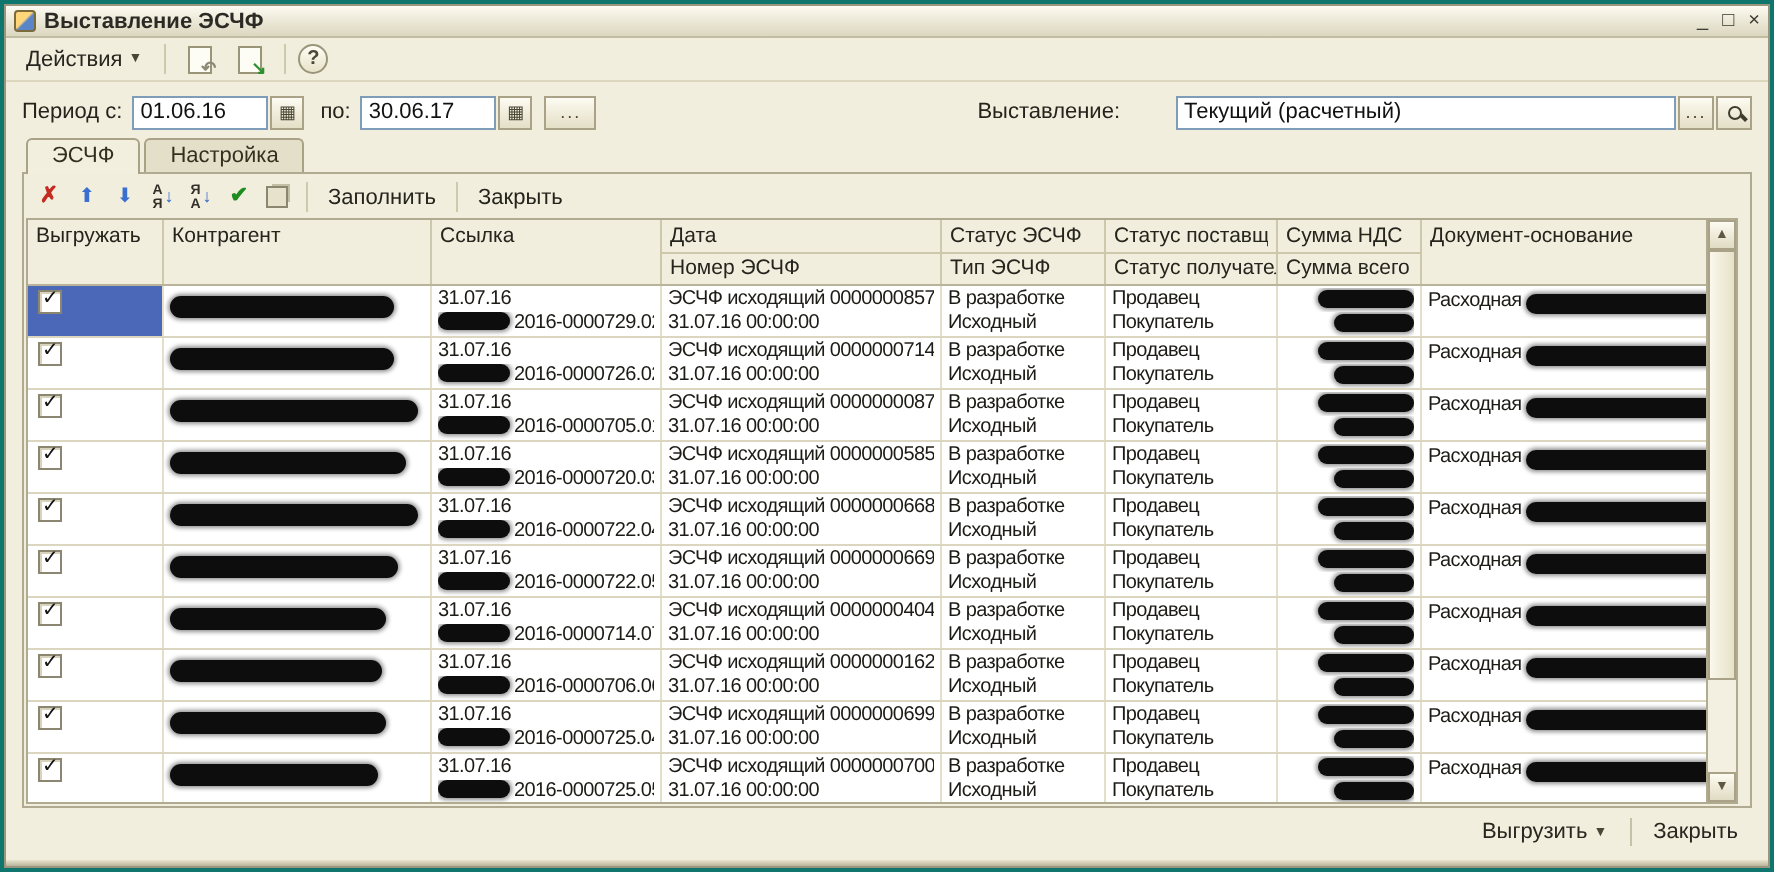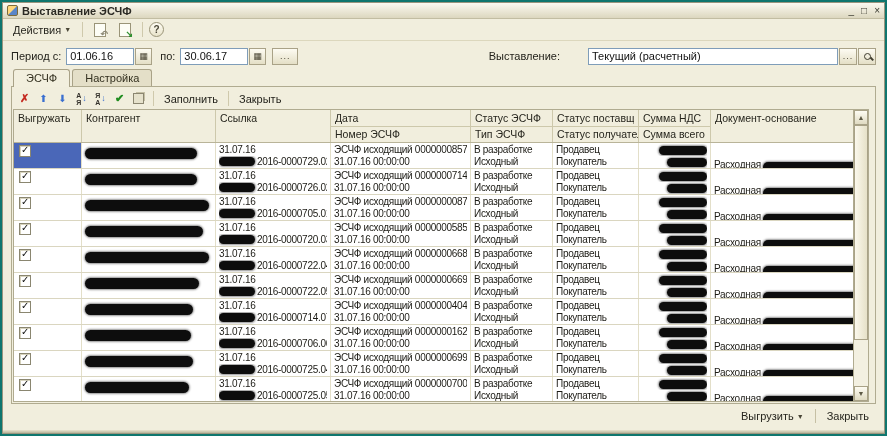--- a/index.html
+++ b/index.html
@@ -75,21 +75,21 @@
   .ln { height:12px; line-height:12px; overflow:hidden; white-space:nowrap; }
   .ln.r { text-align:right; }
   .cell.selected { background:#4a67b8; }
   .cbx { width:12px; height:12px; background:#fff; border:1px solid #8a8670; box-shadow:inset 1px 1px 0 #d7d3bd; display:inline-flex; align-items:center; justify-content:center; margin:1px 0 0 2px; }
   .cbx .tick { font-size:10px; line-height:10px; color:#111; display:none; transform:translateY(-1px); }
   .cbx.on .tick { display:block; }
   .pill { display:inline-block; height:9px; background:#0d0d0d; border-radius:5px; box-shadow:0 0 2px 1px rgba(10,10,10,.45); vertical-align:middle; }
   .pill.pc { height:11px; margin-top:4px; border-radius:6px; }
   .pill.pn { margin-right:2px; transform:translateY(-1px); }
   .pill.pd { height:10px; margin-left:2px; transform:translateY(2px); }
-  .c-doc { padding-top:16px; }
+  .c-doc { padding-top:2px; }
 
   
   .vscroll { width:15px; background:#f3f0e1; border:1px solid #b0ab90; border-left:none; display:flex; flex-direction:column; }
   .sc-btn { height:15px; flex:0 0 15px; background:linear-gradient(#fdfbf2,#e0dbc2); border:1px solid #a9a287; font-size:7px; color:#5c5844; display:flex; align-items:center; justify-content:center; }
   .sc-track { flex:1; position:relative; }
   .sc-thumb { position:absolute; top:0; left:0; right:0; height:215px; background:linear-gradient(90deg,#fbf8ec,#e6e1c8); border:1px solid #a9a287; }
 
   
   .footer { height:22px; flex:0 0 22px; display:flex; align-items:center; justify-content:flex-end; padding:2px 2px 0 2px; font-size:11px; color:#24231c; }
   .fsep { width:1px; height:14px; background:#c6c0a4; margin:0 6px; }

